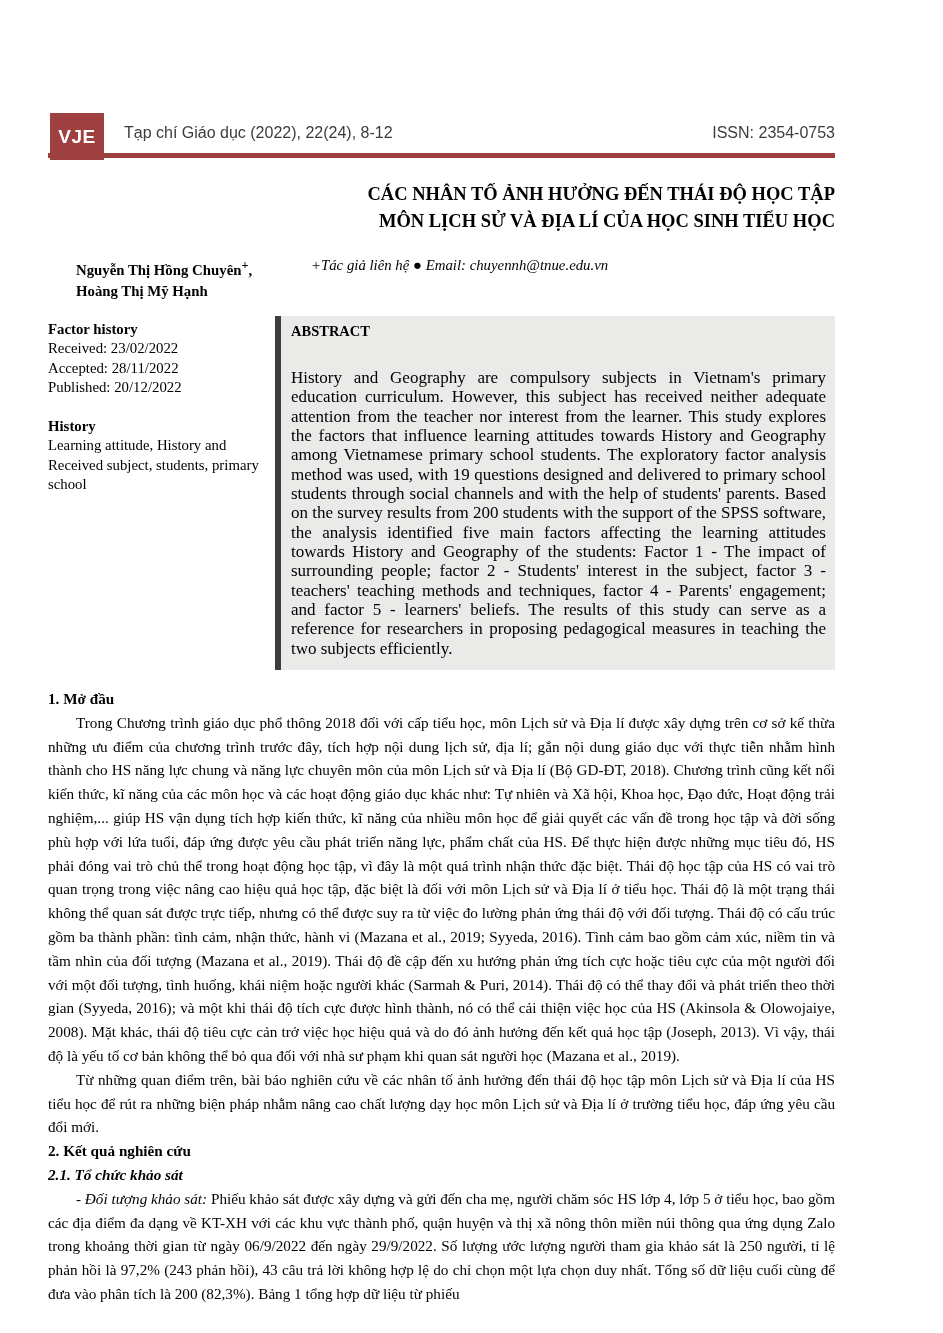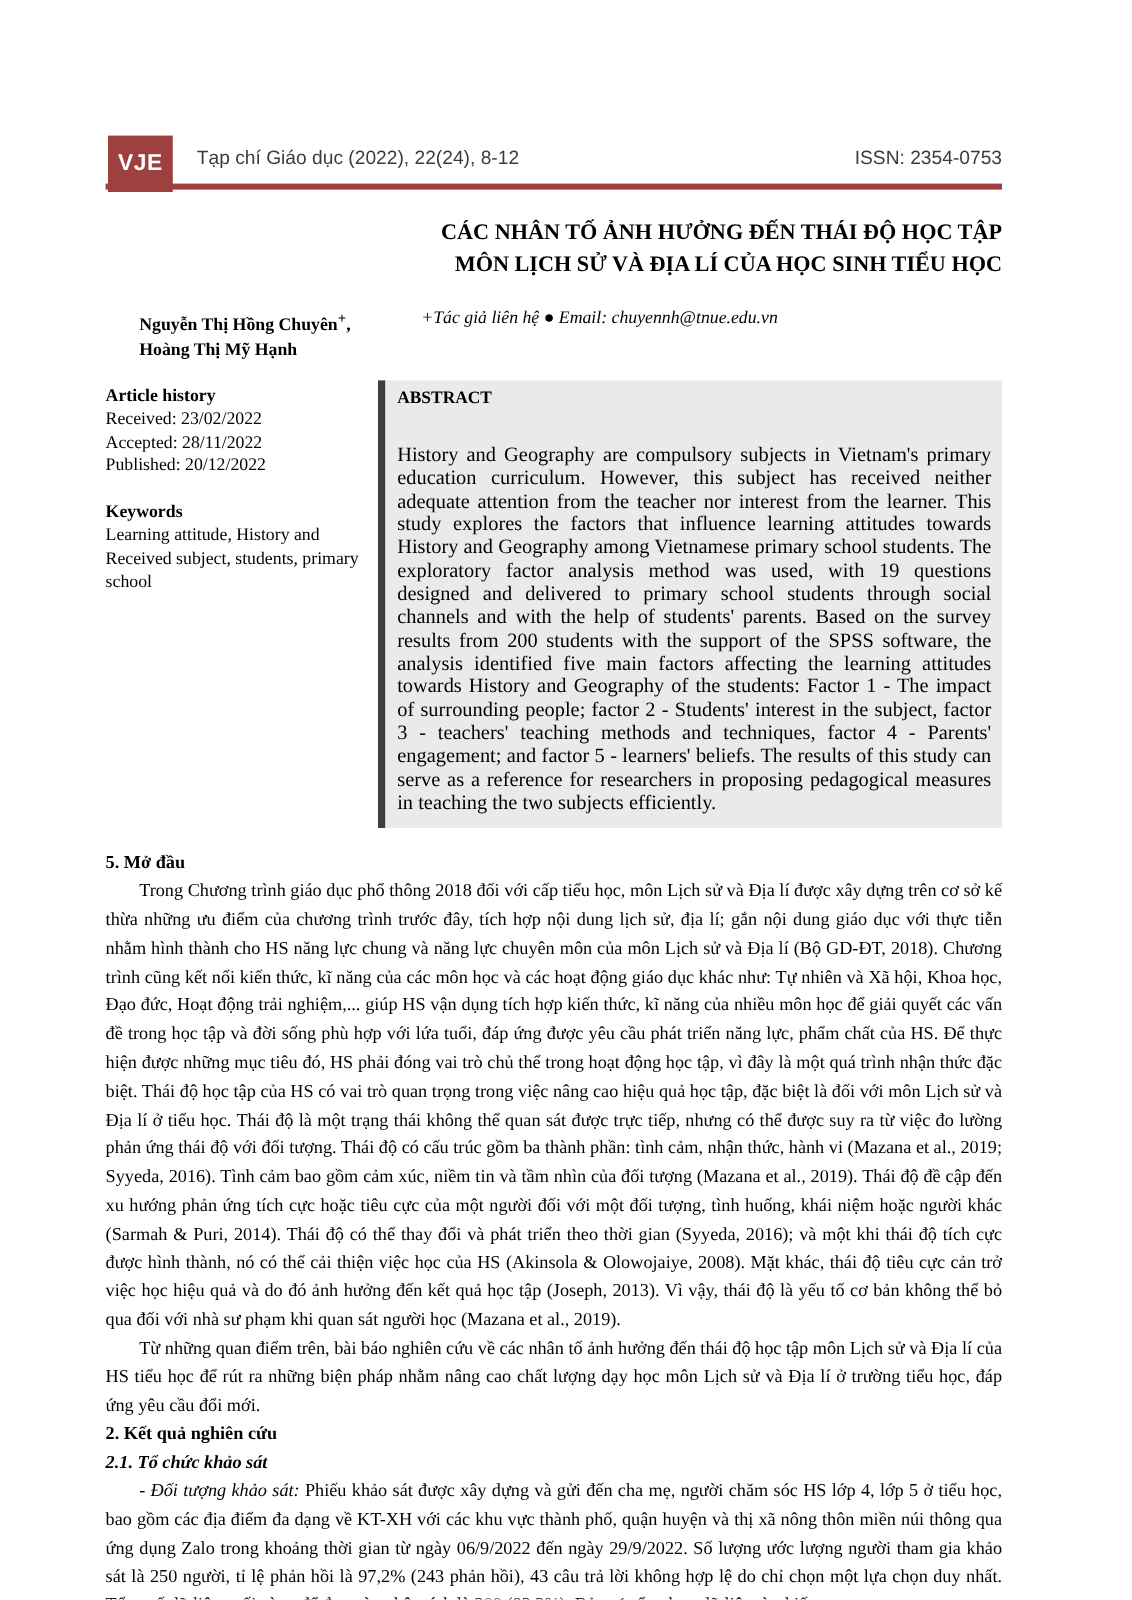--- a/index.html
+++ b/index.html
@@ -3,21 +3,21 @@
 <meta charset="utf-8">
 <style>
   html, body { margin: 0; padding: 0; }
   body {
     width: 943px; height: 1333px;
     background: #ffffff;
     font-family: "Liberation Serif", "DejaVu Serif", serif;
     color: #000;
     overflow: hidden;
   }
-  .page { padding: 113px 108px 0 88px; position: relative; height: 1220px; box-sizing: border-box; }
+  .page { padding: 113px 108px 0 48px; position: relative; height: 1220px; box-sizing: border-box; }
 
   
   .header { position: relative; height: 48px; }
   .header-rule { position: absolute; left: 0; right: 0; top: 40px; height: 5px; background: var(--accent); }
   .vje-box {
     position: absolute; left: 2px; top: 0; width: 54px; height: 47px;
     background: var(--accent); color: #fff; z-index: 2;
     display: flex; align-items: center; justify-content: center;
     font-family: "Liberation Sans", "DejaVu Sans", sans-serif;
     font-weight: bold; font-size: 19px; letter-spacing: .5px;
@@ -83,35 +83,35 @@
       <span>Nguyễn Thị Hồng Chuyên</span><sup>+</sup><span>,</span><br>
       <span>Hoàng Thị Mỹ Hạnh</span>
     </div>
     <div class="author-affil">
       <div class="contact-line">+Tác giả liên hệ ● Email: chuyennh@tnue.edu.vn</div>
     </div>
   </div>
 
   <div class="meta-row">
     <div class="meta-left">
-      <div class="meta-heading">Article history</div>
+      <div class="meta-heading">Factor history</div>
       <div>Received: 23/02/2022</div>
       <div>Accepted: 28/11/2022</div>
       <div>Published: 20/12/2022</div>
-      <div class="meta-heading keywords-heading">Keywords</div>
+      <div class="meta-heading keywords-heading">History</div>
       <div class="keywords-text">Learning attitude, History and Received subject, students, primary school</div>
     </div>
     <div class="abstract-box">
       <div class="abstract-heading">ABSTRACT</div>
       <div class="abstract-text">History and Geography are compulsory subjects in Vietnam's primary education curriculum. However, this subject has received neither adequate attention from the teacher nor interest from the learner. This study explores the factors that influence learning attitudes towards History and Geography among Vietnamese primary school students. The exploratory factor analysis method was used, with 19 questions designed and delivered to primary school students through social channels and with the help of students' parents. Based on the survey results from 200 students with the support of the SPSS software, the analysis identified five main factors affecting the learning attitudes towards History and Geography of the students: Factor 1 - The impact of surrounding people; factor 2 - Students' interest in the subject, factor 3 - teachers' teaching methods and techniques, factor 4 - Parents' engagement; and factor 5 - learners' beliefs. The results of this study can serve as a reference for researchers in proposing pedagogical measures in teaching the two subjects efficiently.</div>
     </div>
   </div>
 
   <div class="body-text">
-    <div class="sec-heading">5. Mở đầu</div>
+    <div class="sec-heading">1. Mở đầu</div>
     <p class="para">Trong Chương trình giáo dục phổ thông 2018 đối với cấp tiểu học, môn Lịch sử và Địa lí được xây dựng trên cơ sở kế thừa những ưu điểm của chương trình trước đây, tích hợp nội dung lịch sử, địa lí; gắn nội dung giáo dục với thực tiễn nhằm hình thành cho HS năng lực chung và năng lực chuyên môn của môn Lịch sử và Địa lí (Bộ GD-ĐT, 2018). Chương trình cũng kết nối kiến thức, kĩ năng của các môn học và các hoạt động giáo dục khác như: Tự nhiên và Xã hội, Khoa học, Đạo đức, Hoạt động trải nghiệm,... giúp HS vận dụng tích hợp kiến thức, kĩ năng của nhiều môn học để giải quyết các vấn đề trong học tập và đời sống phù hợp với lứa tuổi, đáp ứng được yêu cầu phát triển năng lực, phẩm chất của HS. Để thực hiện được những mục tiêu đó, HS phải đóng vai trò chủ thể trong hoạt động học tập, vì đây là một quá trình nhận thức đặc biệt. Thái độ học tập của HS có vai trò quan trọng trong việc nâng cao hiệu quả học tập, đặc biệt là đối với môn Lịch sử và Địa lí ở tiểu học. Thái độ là một trạng thái không thể quan sát được trực tiếp, nhưng có thể được suy ra từ việc đo lường phản ứng thái độ với đối tượng. Thái độ có cấu trúc gồm ba thành phần: tình cảm, nhận thức, hành vi (Mazana et al., 2019; Syyeda, 2016). Tình cảm bao gồm cảm xúc, niềm tin và tầm nhìn của đối tượng (Mazana et al., 2019). Thái độ đề cập đến xu hướng phản ứng tích cực hoặc tiêu cực của một người đối với một đối tượng, tình huống, khái niệm hoặc người khác (Sarmah &amp; Puri, 2014). Thái độ có thể thay đổi và phát triển theo thời gian (Syyeda, 2016); và một khi thái độ tích cực được hình thành, nó có thể cải thiện việc học của HS (Akinsola &amp; Olowojaiye, 2008). Mặt khác, thái độ tiêu cực cản trở việc học hiệu quả và do đó ảnh hưởng đến kết quả học tập (Joseph, 2013).  Vì vậy, thái độ là yếu tố cơ bản không thể bỏ qua đối với nhà sư phạm khi quan sát người học (Mazana et al., 2019).</p>
     <p class="para">Từ những quan điểm trên, bài báo nghiên cứu về các nhân tố ảnh hưởng đến thái độ học tập môn Lịch sử và Địa lí của HS tiểu học để rút ra những biện pháp nhằm nâng cao chất lượng dạy học môn Lịch sử và Địa lí ở trường tiểu học, đáp ứng yêu cầu đổi mới.</p>
     <div class="sec-heading">2. Kết quả nghiên cứu</div>
     <div class="subsec-heading">2.1. Tổ chức khảo sát</div>
     <p class="para"><span class="lead-italic">- Đối tượng khảo sát:</span><span> Phiếu khảo sát được xây dựng và gửi đến cha mẹ, người chăm sóc HS lớp 4, lớp 5 ở tiểu học, bao gồm các địa điểm đa dạng về KT-XH với các khu vực thành phố, quận huyện và thị xã nông thôn miền núi thông qua ứng dụng Zalo trong khoảng thời gian từ ngày 06/9/2022 đến ngày 29/9/2022. Số lượng ước lượng người tham gia khảo sát là 250 người, tỉ lệ phản hồi là 97,2% (243 phản hồi), 43 câu trả lời không hợp lệ do chỉ chọn một lựa chọn duy nhất. Tổng số dữ liệu cuối cùng để đưa vào phân tích là 200 (82,3%). Bảng 1 tổng hợp dữ liệu từ phiếu</span></p>
   </div>
 
   <div class="page-number">8</div>
 
 </div>

